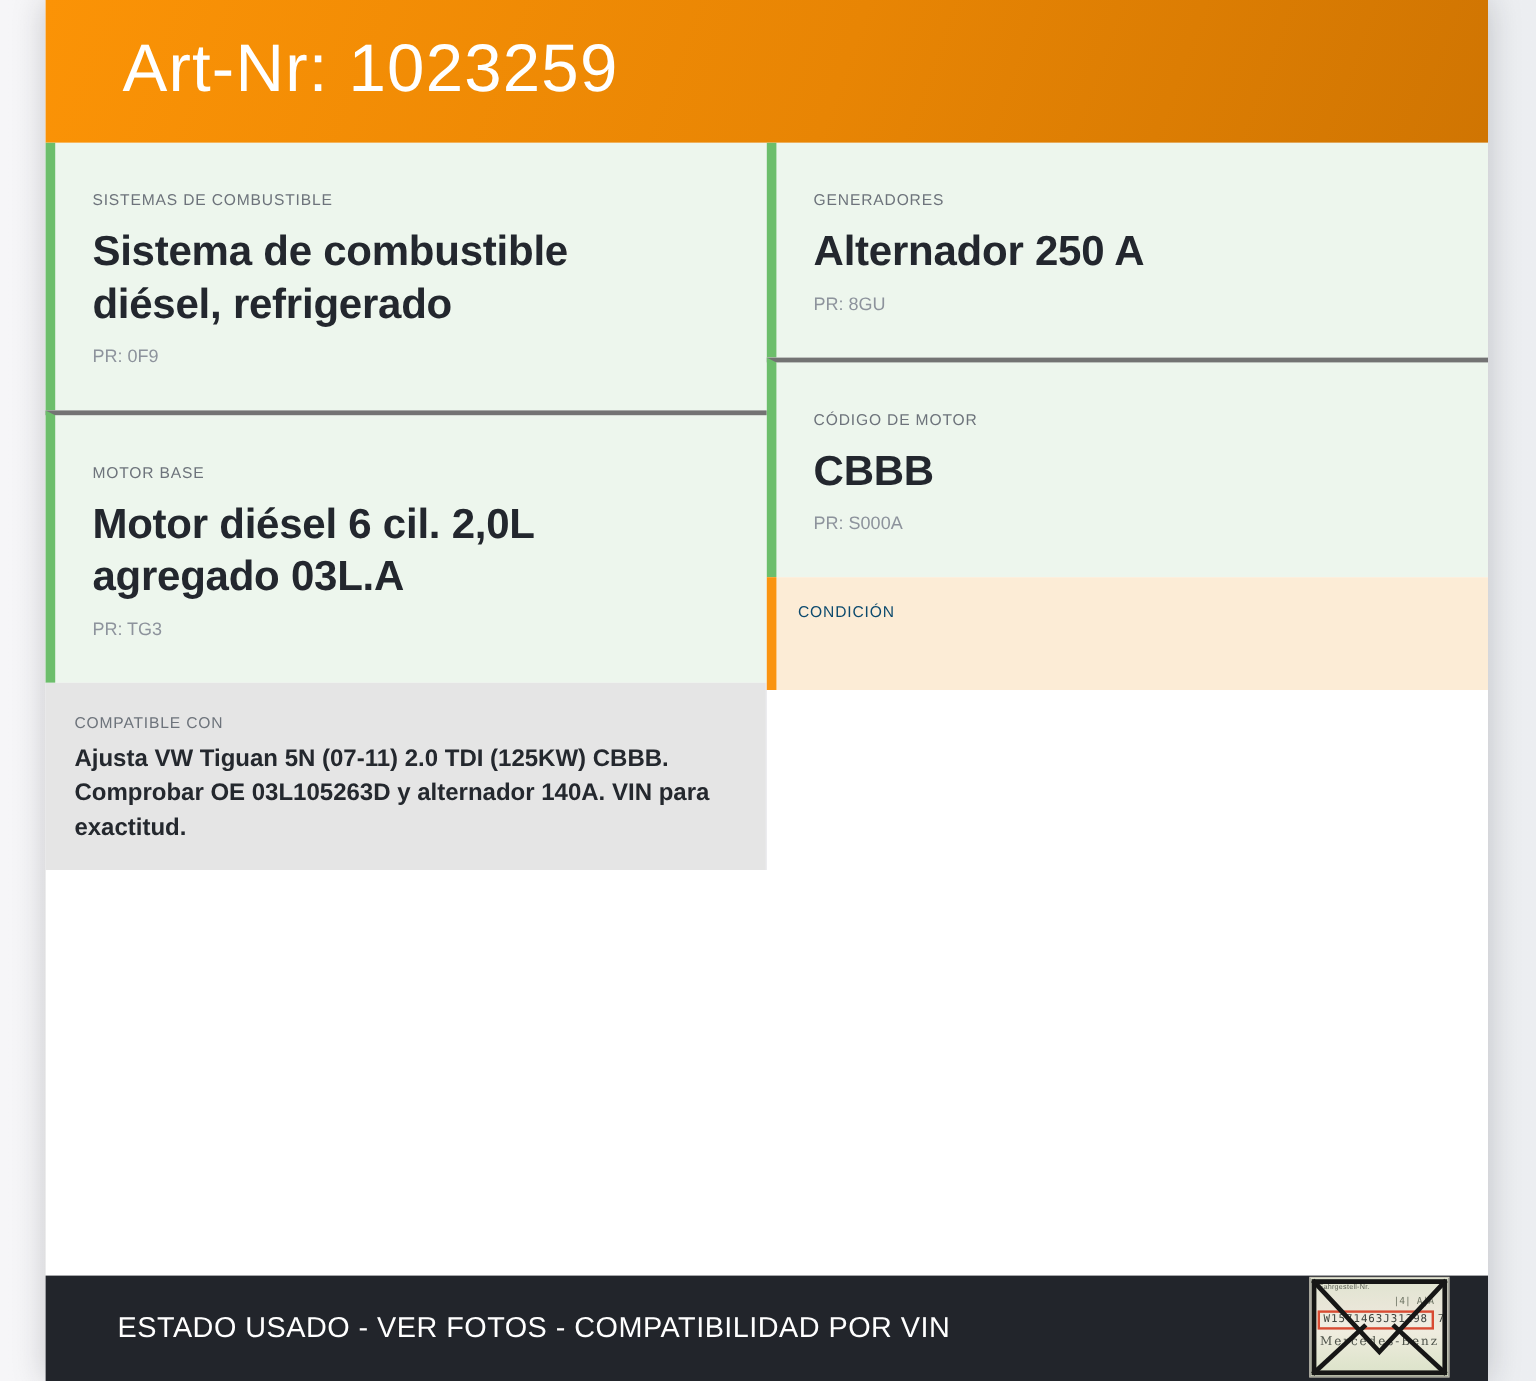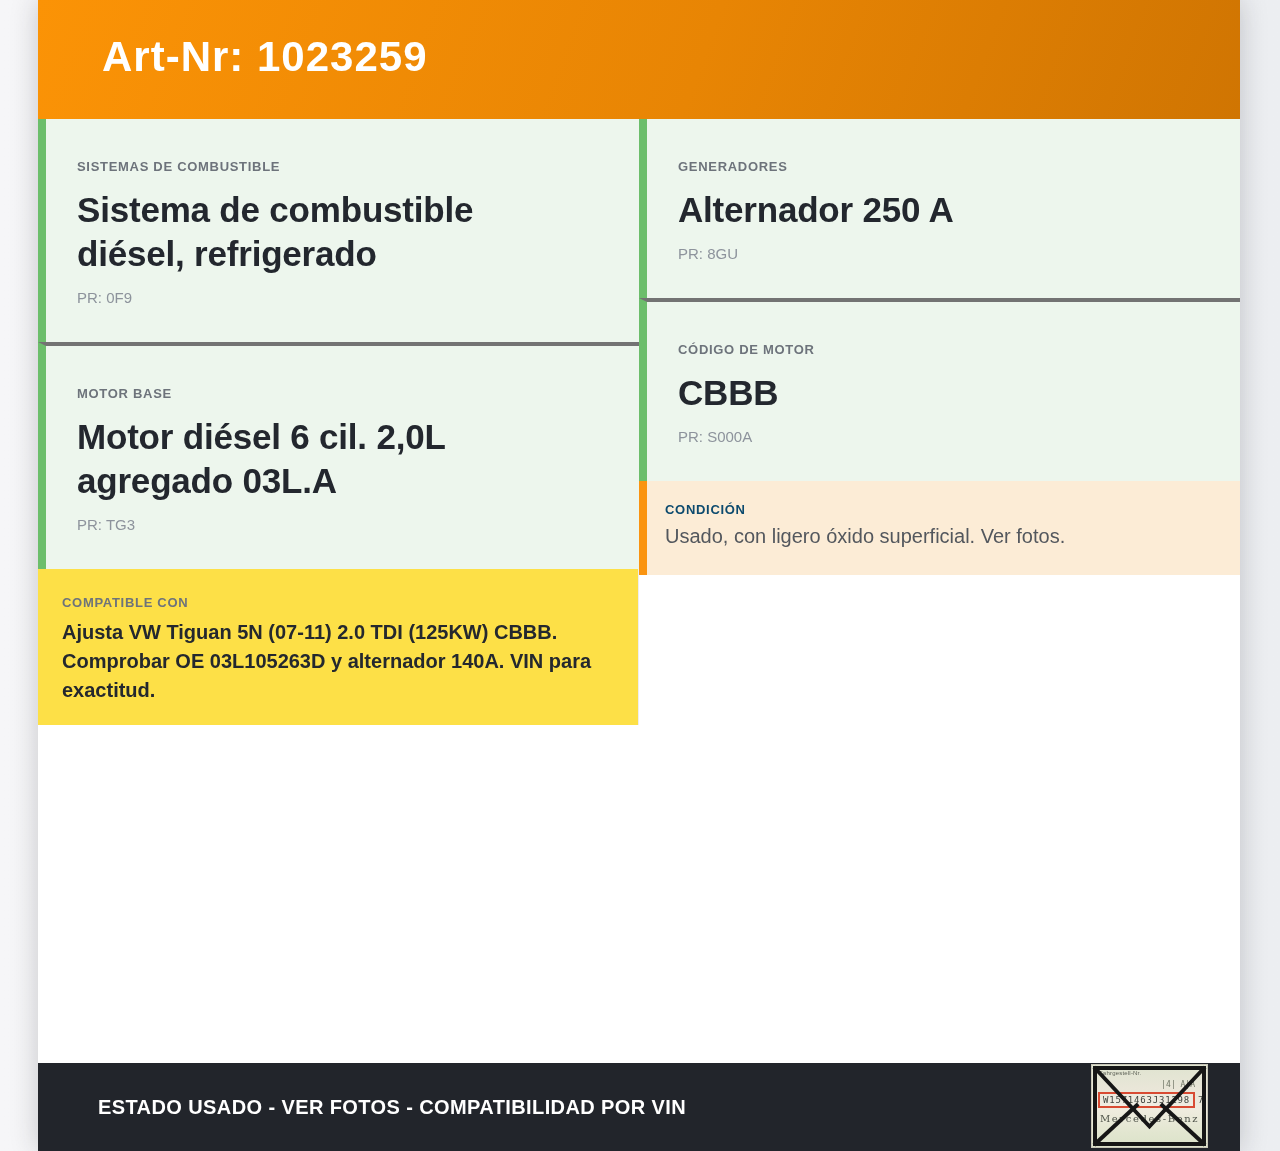--- a/index.html
+++ b/index.html
@@ -22,42 +22,42 @@
   
   .hero {
     height:119px;
     background:linear-gradient(110deg,#fb9306 0%, #e88504 55%, #d07502 100%);
     display:flex;
     align-items:center;
     padding-left:64px;
   }
   .hero h1 {
     color:#ffffff;
-    font-size:42px;
-    font-weight:700;
+    font-size:56px;
+    font-weight:400;
     letter-spacing:1px;
     margin-top:-6px;
   }
   
   .columns { display:flex; flex:1; }
   .col { width:601px; display:flex; flex-direction:column; }
   .card {
     background:#edf6ed;
     border-left:8px solid #6cbe6b;
     padding:40px 40px 36px 31px;
   }
   .card.divided { border-top:4px solid #737373; }
   .c-l1 { min-height:222px; }
   .c-l2 { min-height:358px; }
   .c-l3 { min-height:220px; }
   .c-r1 { min-height:178px; }
   .c-r2 { min-height:181px; }
   .label {
     font-size:13px;
-    font-weight:700;
+    font-weight:400;
     letter-spacing:.7px;
     color:#6d737b;
     margin-bottom:14px;
   }
   .title {
     font-size:35px;
     line-height:44px;
     font-weight:700;
     color:#23272e;
     letter-spacing:-.2px;
@@ -78,21 +78,21 @@
   }
   .condition .label { color:#0c4a6e; margin-bottom:8px; }
   .condition-text {
     font-size:20px;
     font-weight:500;
     color:#53575d;
     max-width:560px;
   }
   
   .compat {
-    background:#fde047;
+    background:#e5e5e5;
     padding:26px 40px 20px 24px;
     min-height:143px;
     border-right:1px solid #ededf0;
   }
   .compat .label { margin-bottom:8px; }
   .compat-text {
     font-size:20px;
     line-height:29px;
     font-weight:700;
     color:#24282e;
@@ -103,22 +103,22 @@
     margin-top:auto;
     position:relative;
     height:88px;
     background:#22252b;
     display:flex;
     align-items:center;
     padding-left:60px;
   }
   .footer-text {
     color:#ffffff;
-    font-size:20px;
-    font-weight:700;
+    font-size:24px;
+    font-weight:400;
     letter-spacing:.4px;
   }
   
   .doc-photo {
     position:absolute;
     right:32px;
     top:1px;
     width:117px;
     height:84px;
     background:
@@ -201,21 +201,20 @@
         <h2 class="title">Alternador 250 A</h2>
         <div class="pr">PR: 8GU</div>
       </section>
       <section class="card divided c-r2">
         <div class="label">CÓDIGO DE MOTOR</div>
         <h2 class="title">CBBB</h2>
         <div class="pr">PR: S000A</div>
       </section>
       <section class="condition">
         <div class="label">CONDICIÓN</div>
-        <p class="condition-text">Usado, con ligero óxido superficial. Ver fotos.</p>
       </section>
     </div>
 
   </div>
 
   <footer>
     <div class="footer-text">ESTADO USADO - VER FOTOS - COMPATIBILIDAD POR VIN</div>
 
     <div class="doc-photo">
       <div class="doc-label">Fahrgestell-Nr.</div>

